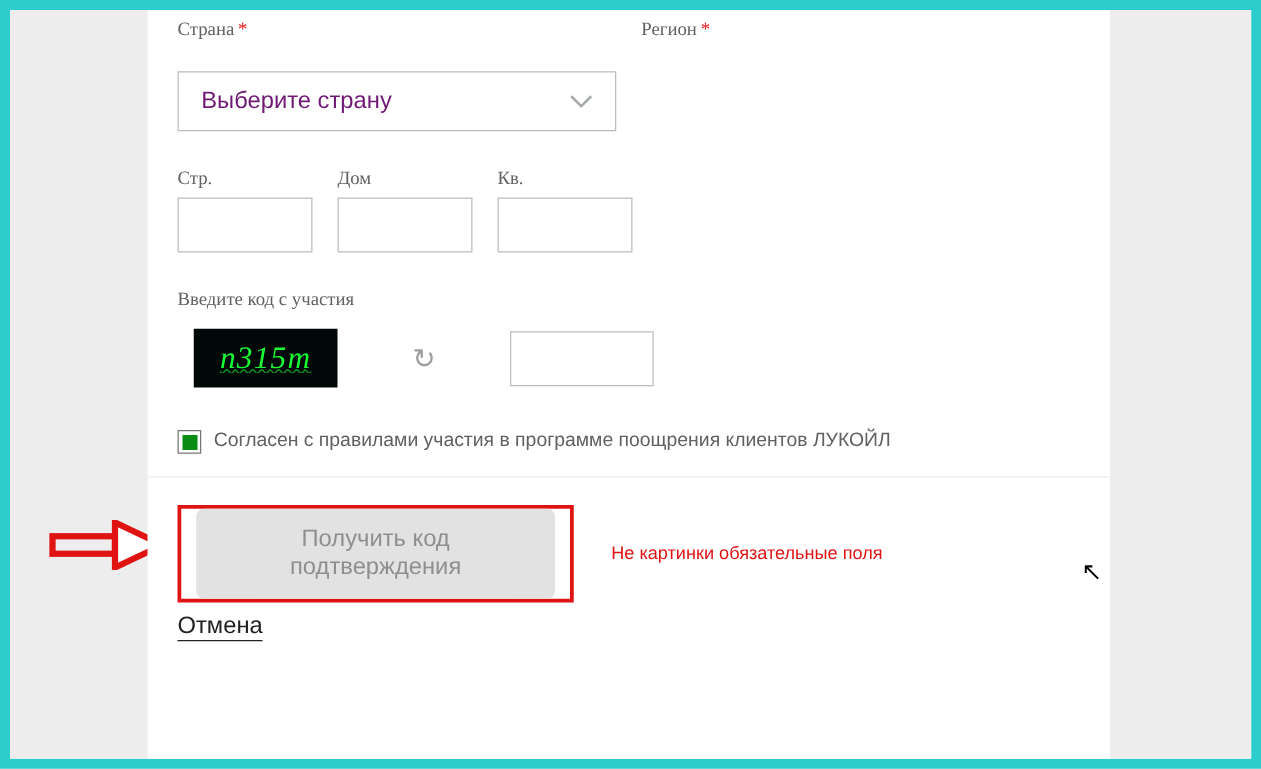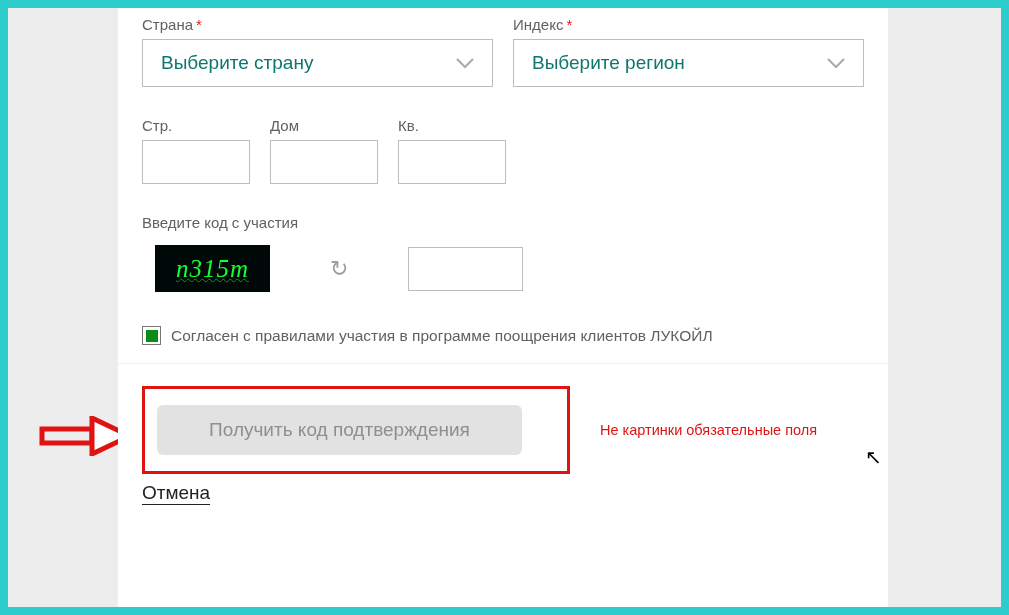--- a/index.html
+++ b/index.html
@@ -26,33 +26,35 @@
       background: #fff;
       padding: 0 24px 20px 24px;
     }
     .row { display: flex; gap: 20px; }
     .field { display: flex; flex-direction: column; }
     .label {
       font-size: 15px;
       color: #616161;
       margin-bottom: 6px;
       margin-top: 8px;
+      font-family: Liberation Serif, serif;
     }
     .req { color: #e61616; margin-left: 3px; }
     .select {
       height: 48px;
       border: 1px solid #bdbdbd;
       background: #fff;
       display: flex;
       align-items: center;
       justify-content: space-between;
       padding: 0 18px;
       font-size: 19px;
-      color: #0f766e;
-      cursor: pointer;
+      color: #701a75;
+      cursor: pointer;
+      margin-top: 18px;
     }
     .input {
       height: 44px;
       border: 1px solid #bdbdbd;
       background: #fff;
       font-size: 16px;
       padding: 0 8px;
     }
     .captcha-row { display: flex; align-items: center; gap: 60px; margin-top: 8px; padding-left: 13px; }
     .captcha-img {
@@ -67,42 +69,42 @@
     }
     .captcha-img span { text-decoration: underline wavy #0e9420 1px; font-style: italic; }
     .refresh {
       font-size: 22px;
       color: #9e9e9e;
       cursor: pointer;
     }
     .captcha-input { width: 115px; height: 44px; border: 1px solid #bdbdbd; }
     .agree-row {
       display: flex;
-      align-items: center;
+      align-items: flex-start;
       gap: 10px;
       margin-top: 34px;
       position: relative;
     }
     .checkbox {
       width: 19px; height: 19px;
       border: 1.5px solid #777;
       display: inline-flex;
       align-items: center;
       justify-content: center;
       cursor: pointer;
     }
     .checkbox-inner { width: 12px; height: 12px; background: #0b8d13; }
     .agree-label { font-size: 15.5px; color: #616161; }
     .divider { border-top: 1px solid #eee; margin: 18px -24px 22px; }
     .bottom-box {
       border: 3px solid #e01313;
-      width: 428px;
-      padding: 16px 12px;
+      width: 317px;
+      padding: 0 12px;
       display: flex;
-      justify-content: flex-start;
+      justify-content: flex-end;
     }
     .submit {
       background: #e2e2e2;
       border: none;
       color: #8f8f8f;
       font-size: 19px;
       padding: 14px 24px;
       border-radius: 6px;
       width: 365px;
       cursor: pointer;
@@ -159,27 +161,21 @@
       </div>
       <div class="select">
         <span>Выберите страну</span>
         <svg class="chev-svg" viewBox="0 0 18 12">
             <polyline points="1,2 9,10 17,2" fill="none" stroke="#a6acac" stroke-width="2"></polyline>
           </svg>
       </div>
     </div>
     <div class="field" style="flex:1">
       <div class="label">
-        <span>Индекс</span><span class="req">*</span>
-      </div>
-      <div class="select">
-        <span>Выберите регион</span>
-        <svg class="chev-svg" viewBox="0 0 18 12">
-            <polyline points="1,2 9,10 17,2" fill="none" stroke="#a6acac" stroke-width="2"></polyline>
-          </svg>
+        <span>Регион</span><span class="req">*</span>
       </div>
     </div>
   </div>
 
   
 
   
   <div class="row" style="margin-top:22px">
     <div class="field" style="width:108px">
       <div class="label"><span>Стр.</span></div>

